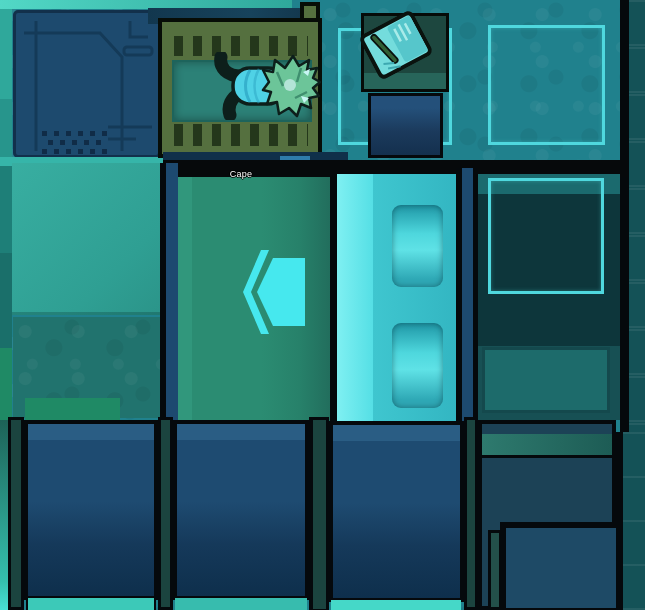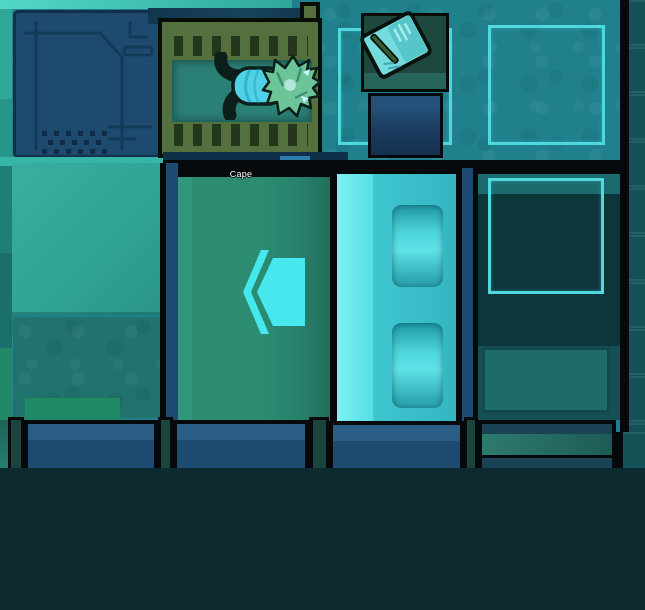--- a/index.html
+++ b/index.html
@@ -1,16 +1,16 @@
 <!DOCTYPE html>
 <html><head>
 <meta charset="utf-8">
 <style>
   html,body{margin:0;padding:0;background:#0c2a30;}
-  #stage{position:relative;width:645px;height:468px;overflow:hidden;background:#20818d;
+  #stage{position:relative;width:645px;height:610px;overflow:hidden;background:#20818d;
          font-family:"Liberation Sans",sans-serif;}
   .a{position:absolute;}
   .mottle{background-image:
     radial-gradient(circle at 23% 31%, rgba(255,255,255,.045) 0 6px, transparent 7px),
     radial-gradient(circle at 67% 58%, rgba(0,0,0,.055) 0 8px, transparent 9px),
     radial-gradient(circle at 45% 80%, rgba(255,255,255,.04) 0 5px, transparent 6px),
     radial-gradient(circle at 83% 15%, rgba(0,0,0,.05) 0 7px, transparent 8px);
     background-size:53px 47px,61px 53px,43px 59px,71px 67px;}
   .blockNavy{border:4px solid #05090c;
     background:linear-gradient(180deg,#2a5d84 0 16px,#1e4b71 16px 45%,#15395a 70%,#0e2f4c 100%);}

